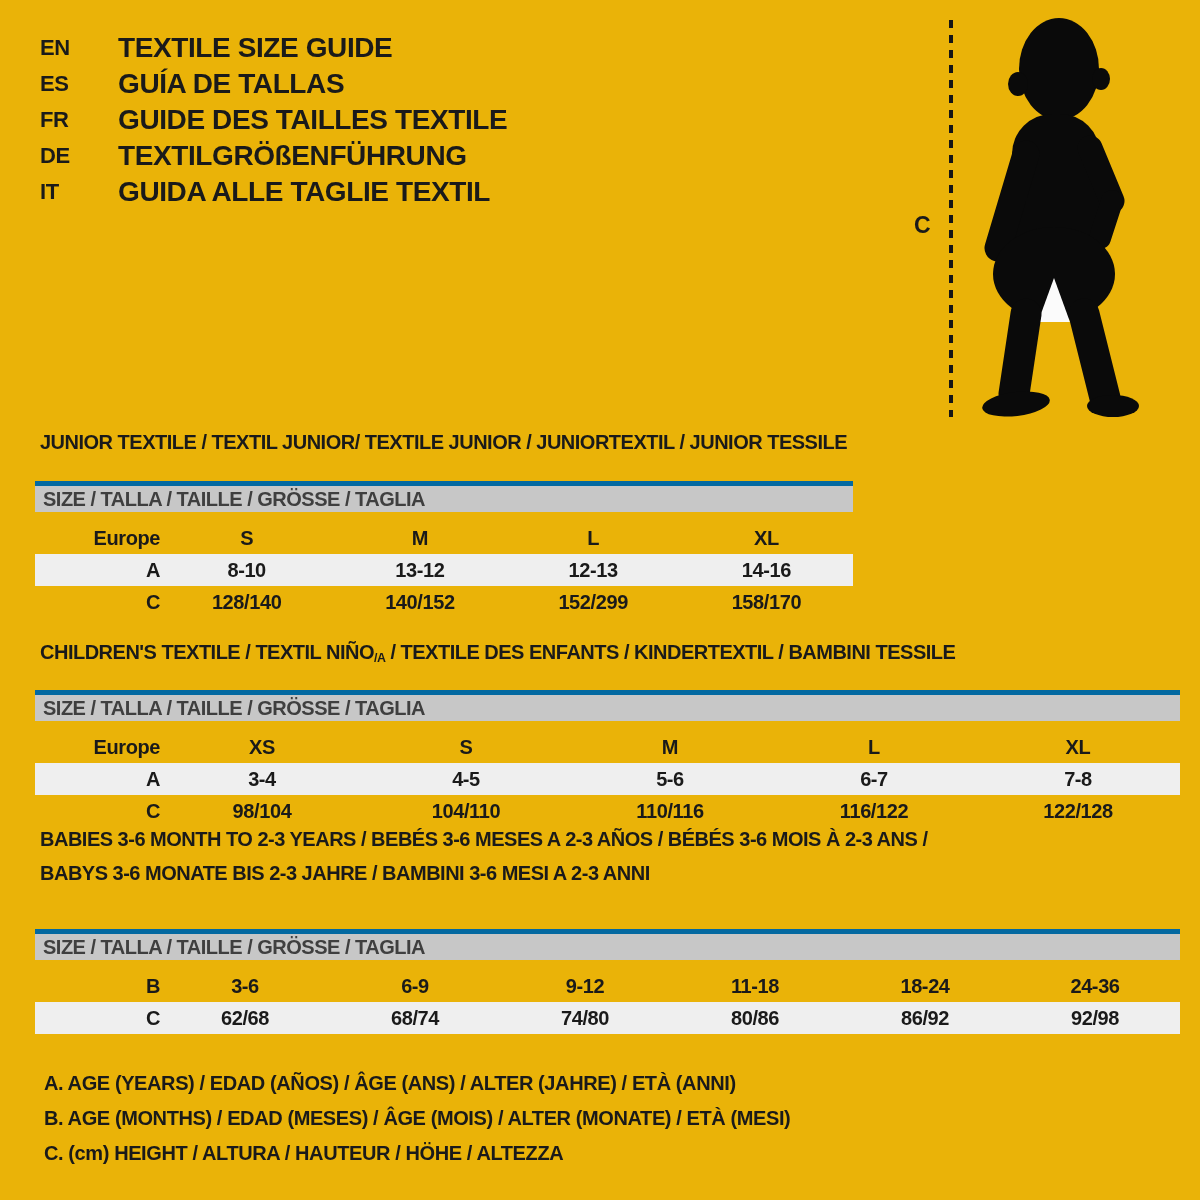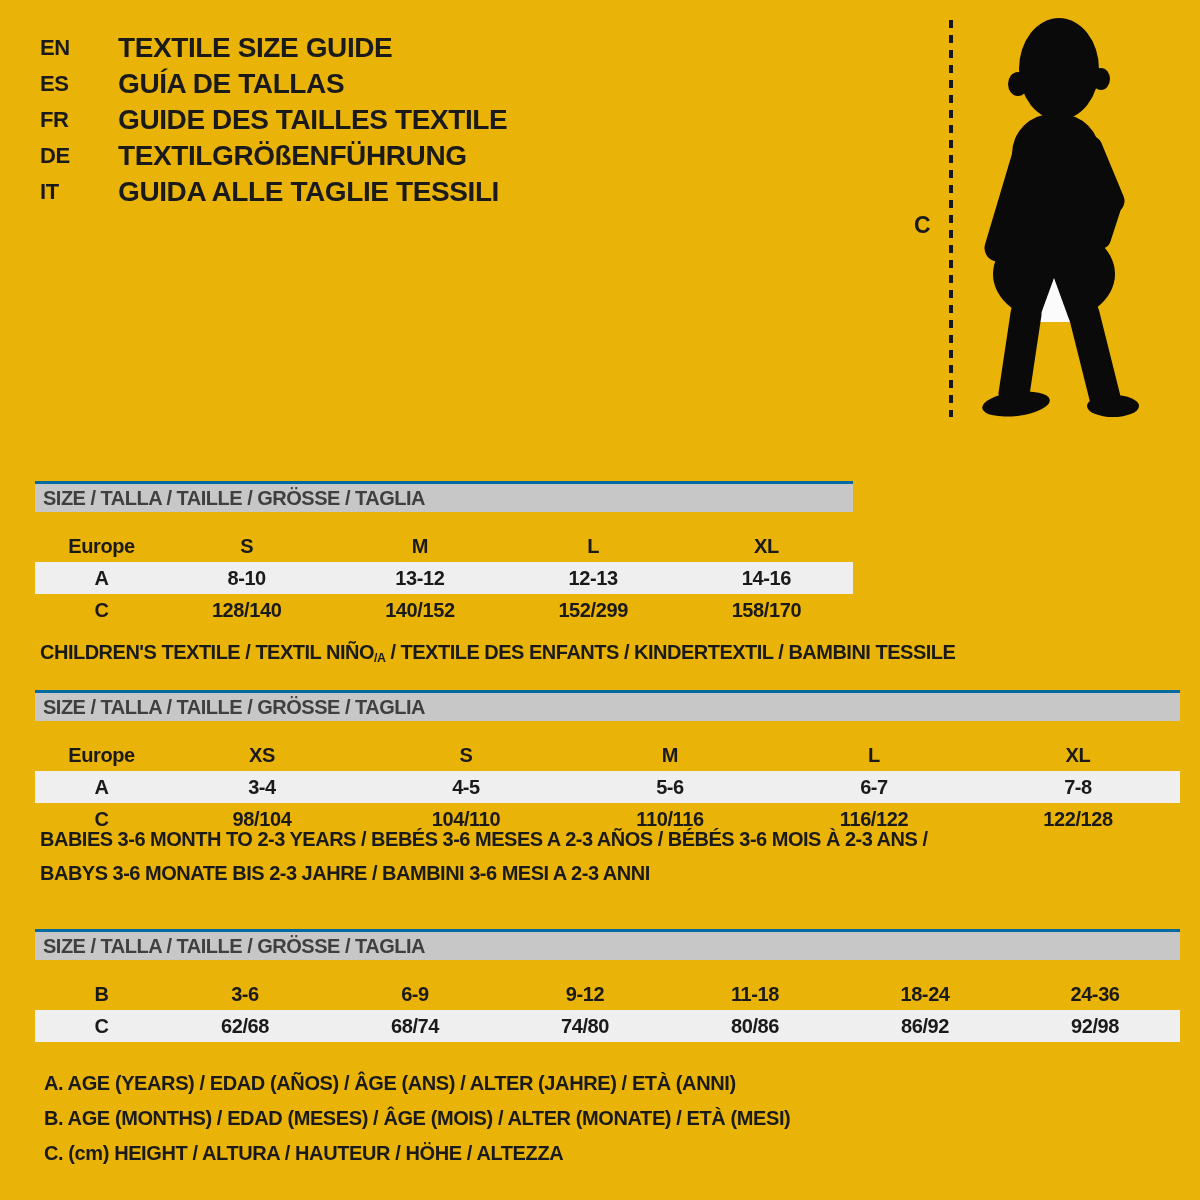--- a/index.html
+++ b/index.html
@@ -19,25 +19,25 @@
   .baby-svg{position:absolute;left:972px;top:16px;}
 
   
   .sec-title{position:absolute;left:40px;font-size:20px;font-weight:bold;letter-spacing:-0.5px;white-space:nowrap;}
   .sub{font-size:0.62em;vertical-align:-0.28em;}
 
   
   .size-table{position:absolute;left:35px;}
   .size-bar{height:31px;background:#c7c7c7;color:#3f3f3f;display:flex;align-items:center;
     padding-left:8px;font-size:20px;font-weight:bold;letter-spacing:-0.5px;box-sizing:border-box;
-    border-top:3px solid #0369a1;margin-bottom:18px;}
+    border-top:5px solid #0369a1;margin-bottom:10px;}
   .trow{display:flex;height:32px;align-items:center;font-size:20px;font-weight:bold;letter-spacing:-0.4px;}
   .trow.shaded{background:#efefef;}
   .tcell{flex:1;text-align:center;}
-  .tcell.label{flex:0 0 125px;text-align:center;padding-left:8px;box-sizing:border-box;}
+  .tcell.label{flex:0 0 125px;text-align:right;padding-left:8px;box-sizing:border-box;}
 
   
   .legend{position:absolute;left:44px;top:1066px;}
   .legend-line{font-size:20px;font-weight:bold;letter-spacing:-0.4px;line-height:35px;white-space:nowrap;}
 </style>
 </head>
 <body>
 
 <div class="page">
 
@@ -53,21 +53,21 @@
     <div class="lang-row">
       <span class="lang-code">FR</span>
       <span class="lang-title">GUIDE DES TAILLES TEXTILE</span>
     </div>
     <div class="lang-row">
       <span class="lang-code">DE</span>
       <span class="lang-title">TEXTILGRÖßENFÜHRUNG</span>
     </div>
     <div class="lang-row">
       <span class="lang-code">IT</span>
-      <span class="lang-title">GUIDA ALLE TAGLIE TESSILI</span>
+      <span class="lang-title">GUIDA ALLE TAGLIE TEXTIL</span>
     </div>
   </div>
 
   <div class="measure-line"></div>
   <div class="figure-label">C</div>
   <svg class="baby-svg" width="172" height="404" viewBox="0 0 172 404" fill="#0a0a0a">
 
     <ellipse cx="87" cy="53" rx="40" ry="51"></ellipse>
     <ellipse cx="46" cy="68" rx="10" ry="12"></ellipse>
     <ellipse cx="129" cy="63" rx="9" ry="11"></ellipse>
@@ -83,20 +83,23 @@
 
     <polygon points="66,306 98,306 82,262" fill="#fbfbfb"></polygon>
 
     <line x1="54" y1="298" x2="42" y2="378" stroke="#0a0a0a" stroke-width="31" stroke-linecap="round"></line>
     <line x1="112" y1="298" x2="133" y2="382" stroke="#0a0a0a" stroke-width="31" stroke-linecap="round"></line>
 
     <ellipse cx="44" cy="388" rx="34" ry="12" transform="rotate(-7 44 388)"></ellipse>
     <ellipse cx="141" cy="390" rx="26" ry="11"></ellipse>
   </svg>
 
+  <div class="sec-title" style="top:431px">
+    <span>JUNIOR TEXTILE / TEXTIL JUNIOR/ TEXTILE JUNIOR / JUNIORTEXTIL / JUNIOR TESSILE</span>
+  </div>
   <div class="size-table" style="top:481px;width:818px">
     <div class="size-bar">SIZE / TALLA / TAILLE / GRÖSSE / TAGLIA</div>
   <div class="trow">
         <div class="tcell label">Europe</div>
         <div class="tcell">S</div>
         <div class="tcell">M</div>
         <div class="tcell">L</div>
         <div class="tcell">XL</div>
       </div>
       <div class="trow shaded">

